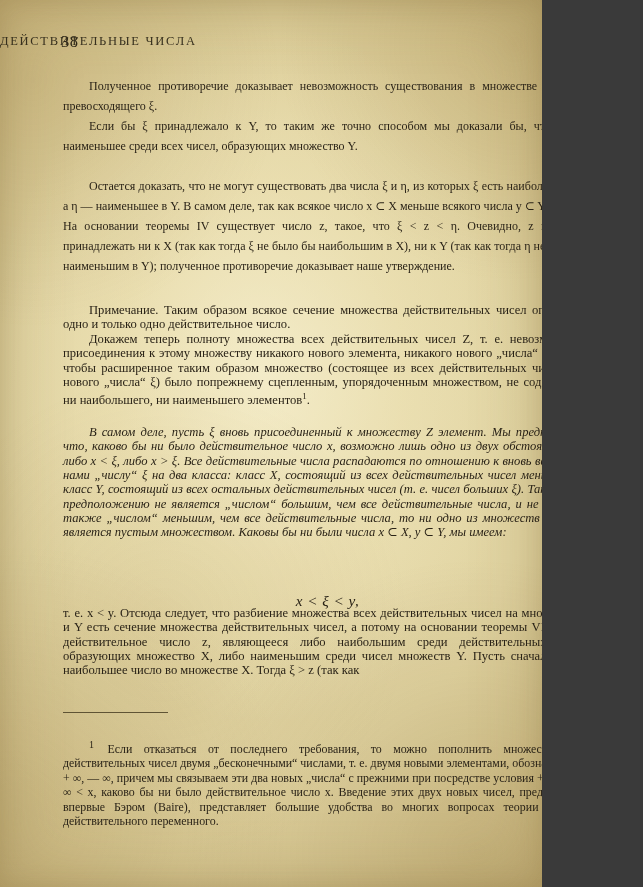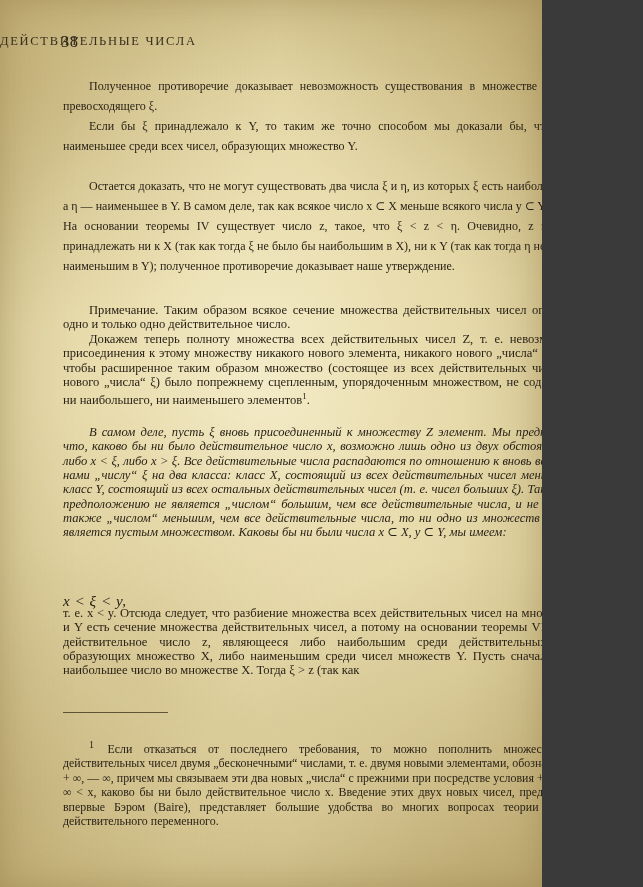--- a/index.html
+++ b/index.html
@@ -109,20 +109,21 @@
 
   
   .eq {
     position: absolute;
     left: 63px;
     width: 529px;
     font-size: 15.2px;
   }
   .eq .expr {
     display: block;
+    text-align: center;
     letter-spacing: 0.5px;
   }
   .eq .num {
     position: absolute;
     right: 0;
     top: 0;
     font-size: 14px;
   }
 
   

